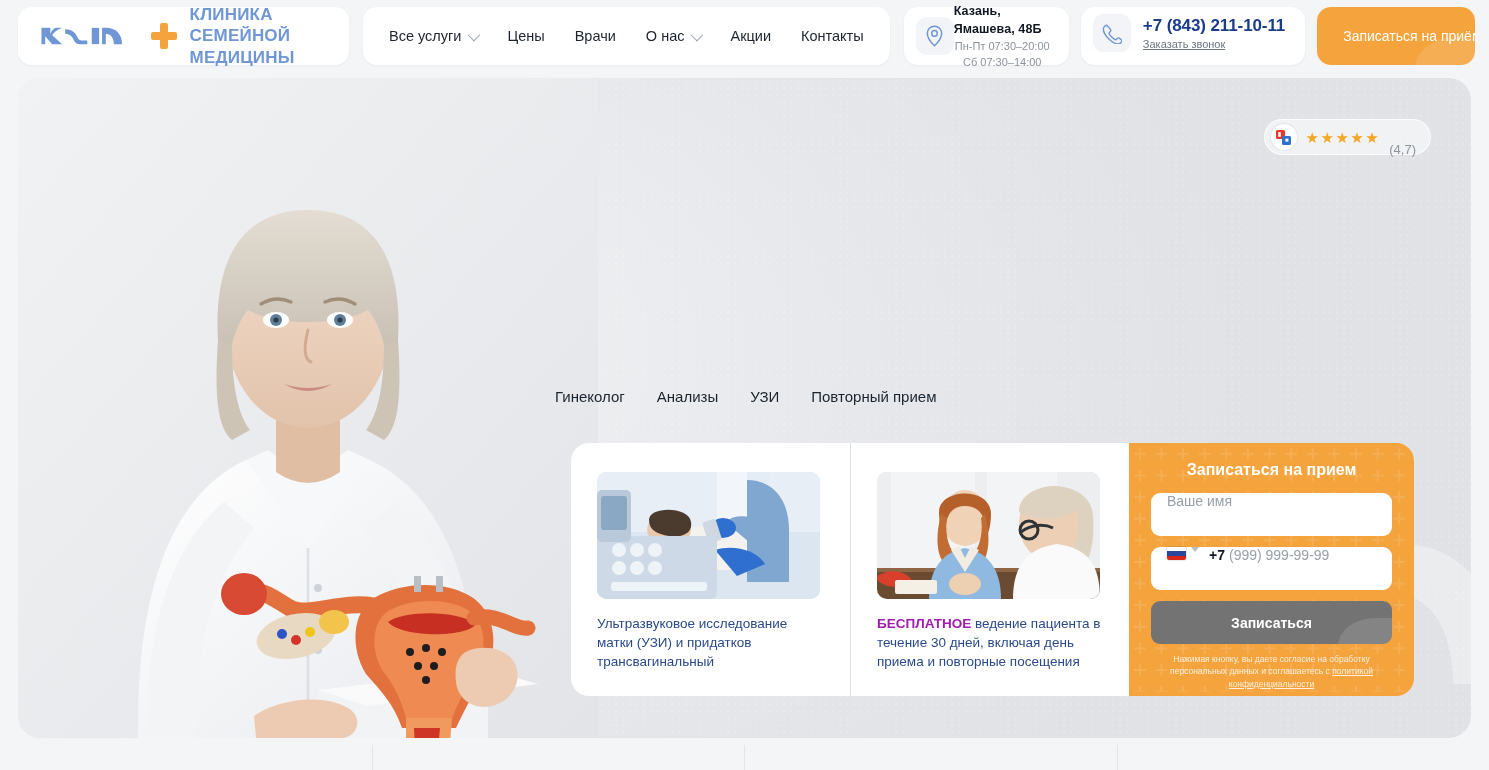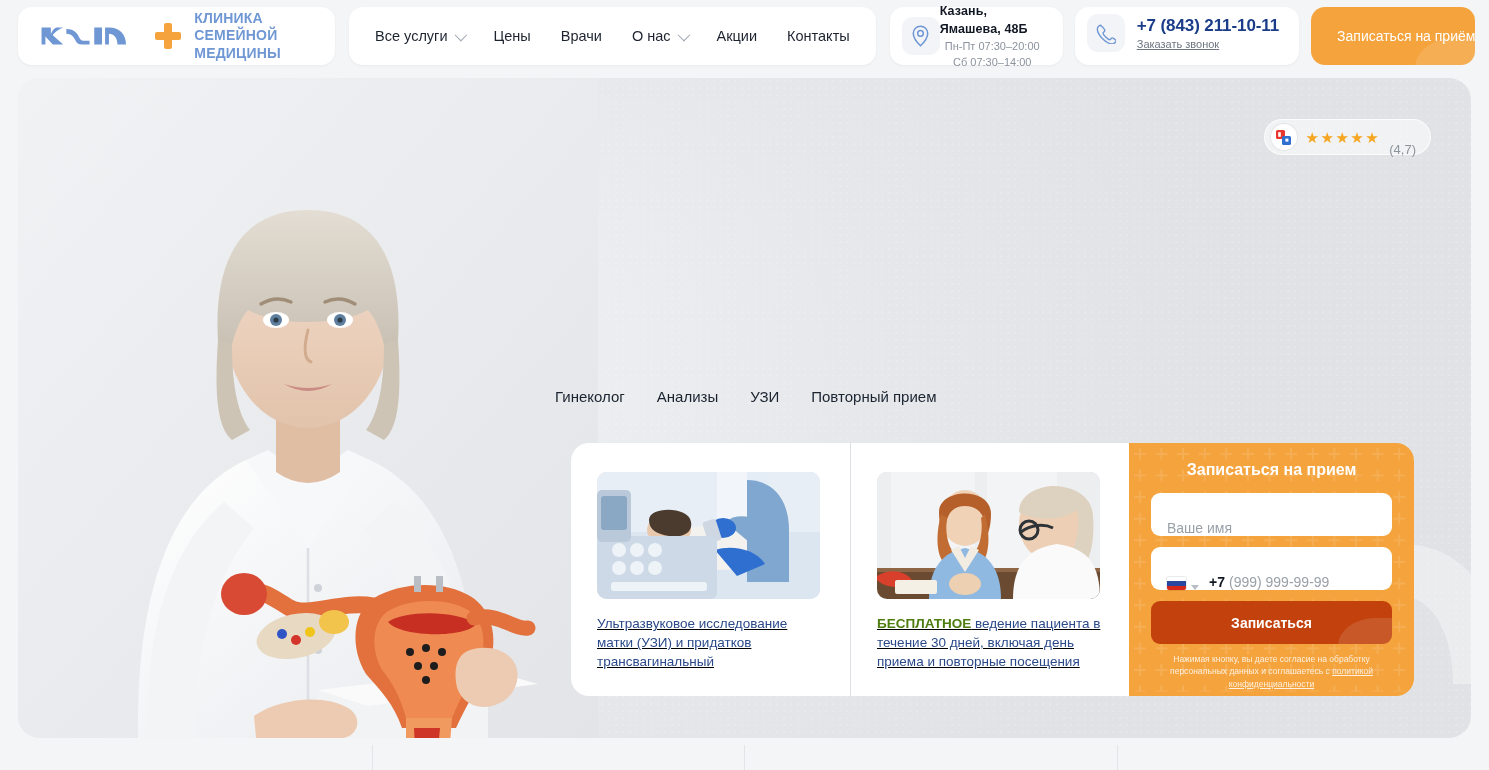--- a/index.html
+++ b/index.html
@@ -28,21 +28,21 @@
   }
   .logo-pill { margin-left: 18px; padding: 0 20px 0 22px; gap: 13px; }
   .logo-mark { width: 132px; height: 30px; display:block; }
   .logo-cross { width: 26px; height: 26px; position: relative; flex: 0 0 auto; }
   .logo-cross:before, .logo-cross:after {
     content:""; position:absolute; background:#f5a33c; border-radius:2px;
   }
   .logo-cross:before { left: 9px; top: 0; width: 8px; height: 26px; }
   .logo-cross:after  { top: 9px; left: 0; width: 26px; height: 8px; }
   .logo-text {
-    color: #6f97d4; font-size: 14px; font-weight: bold;
+    color: #6f97d4; font-size: 17px; font-weight: bold;
     line-height: 1.25; letter-spacing: .2px; text-transform: uppercase;
     white-space: pre-line;
   }
 
   .nav-pill { margin-left: 14px; padding: 0 26px; gap: 30px; }
   .nav-item {
     display: flex; align-items: center; gap: 7px;
     font-size: 14.5px; color: #1d2430; white-space: nowrap;
     cursor: pointer;
   }
@@ -137,67 +137,66 @@
   
   .cards {
     position: absolute; left: 553px; top: 365px;
     width: 843px; height: 253px;
     display: flex; align-items: stretch;
   }
   .cards-white {
     flex: 0 0 558px; background: #fff;
     border-radius: 18px 0 0 18px;
     display: flex;
-    text-decoration: underline;
   }
   .svc {
     flex: 1 1 50%; padding: 29px 26px 0 26px; position: relative;
   }
   .svc + .svc { border-left: 1px solid #dcdfe4; }
   .svc-img {
     width: 223px; height: 127px; border-radius: 10px; overflow: hidden;
     position: relative; background: #cfdbe8;
   }
   .svc-img svg { display:block; width:100%; height:100%; }
   .svc-txt {
     margin-top: 15px; font-size: 13.5px; line-height: 1.42; color: #2b4a8a;
   }
-  .svc-txt .free { color: #4d7c0f; font-weight: bold; }
+  .svc-txt .free { color: #a21caf; font-weight: bold; }
 
   
   .formpanel {
     flex: 1 1 auto; background: #f5a33c; border-radius: 0 18px 18px 0;
     position: relative; padding: 18px 22px 0 22px; overflow: hidden;
   }
   .formpanel-bg {
     position:absolute; inset:0; opacity:.13; pointer-events:none;
   }
   .form-title {
     position: relative; text-align: center; color: #fff;
     font-size: 16px; font-weight: bold; margin-bottom: 14px;
   }
   .fld {
     position: relative; height: 43px; background: #fff; border-radius: 9px;
-    display: flex; align-items: flex-end; padding: 0 16px; margin-bottom: 11px;
+    display: flex; align-items: flex-start; padding: 0 16px; margin-bottom: 11px;
     font-size: 14px; color: #9aa0a8; cursor: text;
   }
   .flag {
     width: 19px; height: 13px; border-radius: 2px; overflow: hidden;
     flex: 0 0 auto; margin-right: 5px; box-shadow: 0 0 0 1px rgba(0,0,0,.08);
   }
   .flag i { display:block; height: 33.34%; }
   .flag .w { background:#fff; } .flag .b { background:#2a47a0; } .flag .r { background:#d62718; }
   .flag-caret {
     width:0; height:0; border-left:4px solid transparent; border-right:4px solid transparent;
     border-top:5px solid #b9bec5; margin-right: 10px;
   }
   .pref { color:#111823; font-weight: bold; margin-right: 4px; }
   .submit {
     position: relative; width: 100%; height: 43px; border: none; border-radius: 9px;
-    background: #c2410c; color:#fff; font-family: inherit; font-size: 14px;
+    background: #737373; color:#fff; font-family: inherit; font-size: 14px;
     font-weight: bold; cursor: pointer; overflow: hidden;
   }
   .submit:after {
     content:""; position:absolute; right:-20px; bottom:-30px;
     width:74px; height:56px; border-radius:50% 0 0 0; background: rgba(255,255,255,.12);
   }
   .consent {
     position: relative; margin-top: 9px; text-align: center;
     font-size: 8.5px; line-height: 1.45; color: #fdf0df; padding: 0 6px;
   }

